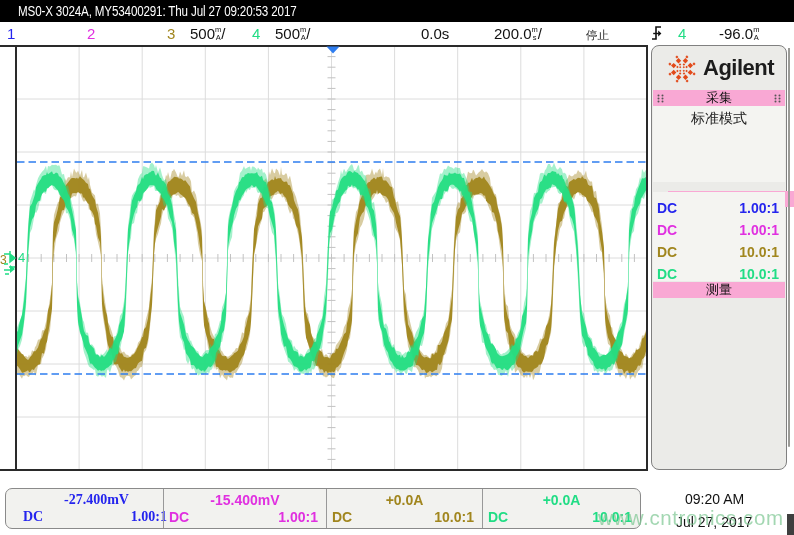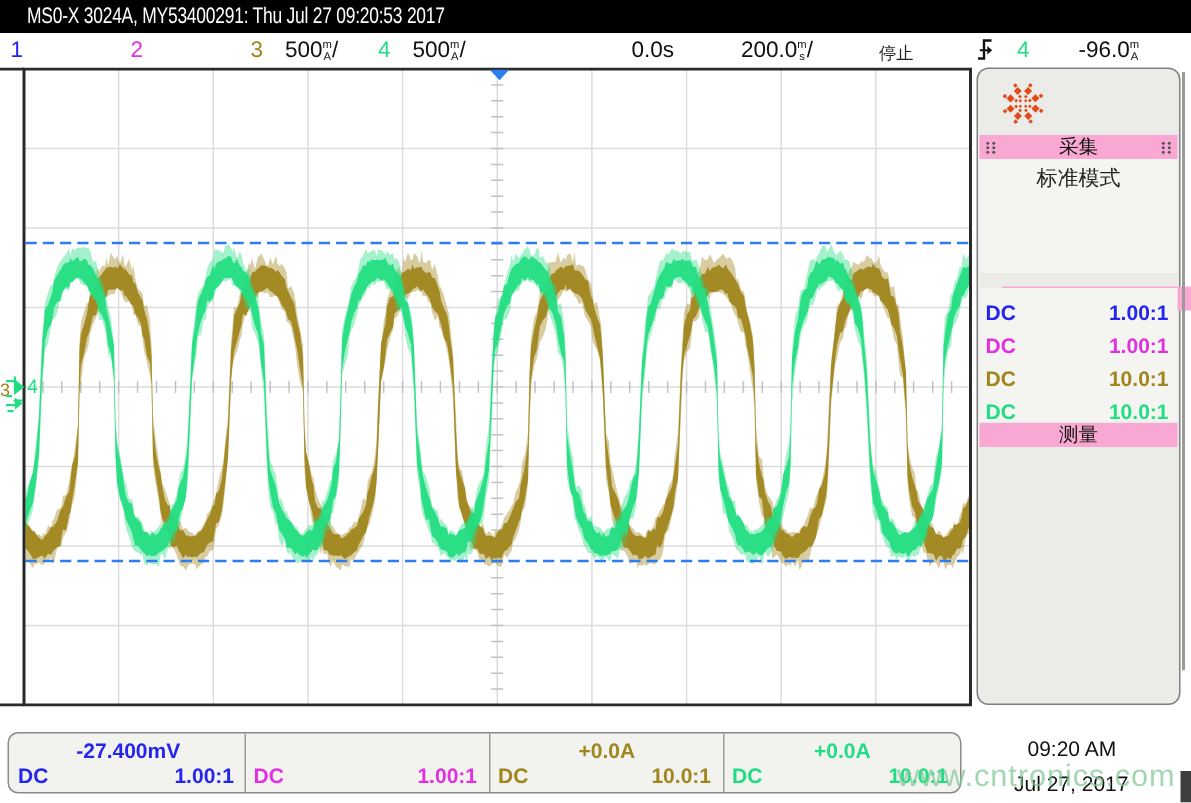--- a/index.html
+++ b/index.html
@@ -104,20 +104,21 @@
 <rect x="20.5" y="8.8" width="3.8" height="3.8" fill="#e24a1a" transform="rotate(45 22.4 10.7)"></rect>
 <rect x="22.8" y="5.8" width="2.2" height="2.2" fill="#e24a1a" transform="rotate(45 23.9 6.9)"></rect>
 <rect x="22.7" y="16.1" width="1.8" height="1.8" fill="#e24a1a" transform="rotate(45 23.6 17.0)"></rect>
 <rect x="25.4" y="13.6" width="3.8" height="3.8" fill="#e24a1a" transform="rotate(45 27.3 15.5)"></rect>
 <rect x="29.9" y="12.8" width="2.2" height="2.2" fill="#e24a1a" transform="rotate(45 31.0 13.9)"></rect>
 <rect x="20.0" y="20.0" width="1.6" height="1.6" fill="#e24a1a" transform="rotate(45 20.8 20.8)"></rect>
 <rect x="16.4" y="20.0" width="1.6" height="1.6" fill="#e24a1a" transform="rotate(45 17.2 20.8)"></rect>
 <rect x="16.4" y="16.4" width="1.6" height="1.6" fill="#e24a1a" transform="rotate(45 17.2 17.2)"></rect>
 <rect x="20.0" y="16.4" width="1.6" height="1.6" fill="#e24a1a" transform="rotate(45 20.8 17.2)"></rect>
 </svg>
+    <span style="position:absolute;left:51px;top:9px;font-size:22px;font-weight:bold;color:#1c1c1c;letter-spacing:-0.5px;">Agilent</span>
   </div>
   <div class="hdr" style="top:44px;"><svg class="grip" style="left:4px;" width="7" height="9" viewBox="0 0 7 9">
         <g fill="#555">
           <circle cx="1.5" cy="1.5" r="1"></circle>
           <circle cx="5.5" cy="1.5" r="1"></circle>
           <circle cx="1.5" cy="4.5" r="1"></circle>
           <circle cx="5.5" cy="4.5" r="1"></circle>
           <circle cx="1.5" cy="7.5" r="1"></circle>
           <circle cx="5.5" cy="7.5" r="1"></circle>
         </g>
@@ -139,27 +140,28 @@
     <div class="chrow c1" style="top:8px;">DC<span class="rt">1.00:1</span></div>
     <div class="chrow c2" style="top:30px;">DC<span class="rt">1.00:1</span></div>
     <div class="chrow c3" style="top:52px;">DC<span class="rt">10.0:1</span></div>
     <div class="chrow c4" style="top:74px;">DC<span class="rt">10.0:1</span></div>
   </div>
   <div class="hdr" style="top:236px;">测量</div>
 </div>
 <div class="abs sb-shadow"></div>
 
 <div class="abs botbar">
-  <div class="cell c1" style="left:1px;width:157px;">
+  <div class="cell c1" style="left:12px;width:157px;font-family:Liberation Serif, serif;">
     <div class="v">-27.400mV</div>
       <div class="dc">DC</div>
       <div class="ratio">1.00:1</div>
   </div>
   <div class="sep" style="left:157px;"></div>
   <div class="cell c2" style="left:158px;width:162px;">
+    <div class="v">-15.400mV</div>
       <div class="dc">DC</div>
       <div class="ratio">1.00:1</div>
   </div>
   <div class="sep" style="left:320px;"></div>
   <div class="cell c3" style="left:321px;width:155px;">
     <div class="v">+0.0A</div>
       <div class="dc">DC</div>
       <div class="ratio">10.0:1</div>
   </div>
   <div class="sep" style="left:476px;"></div>

